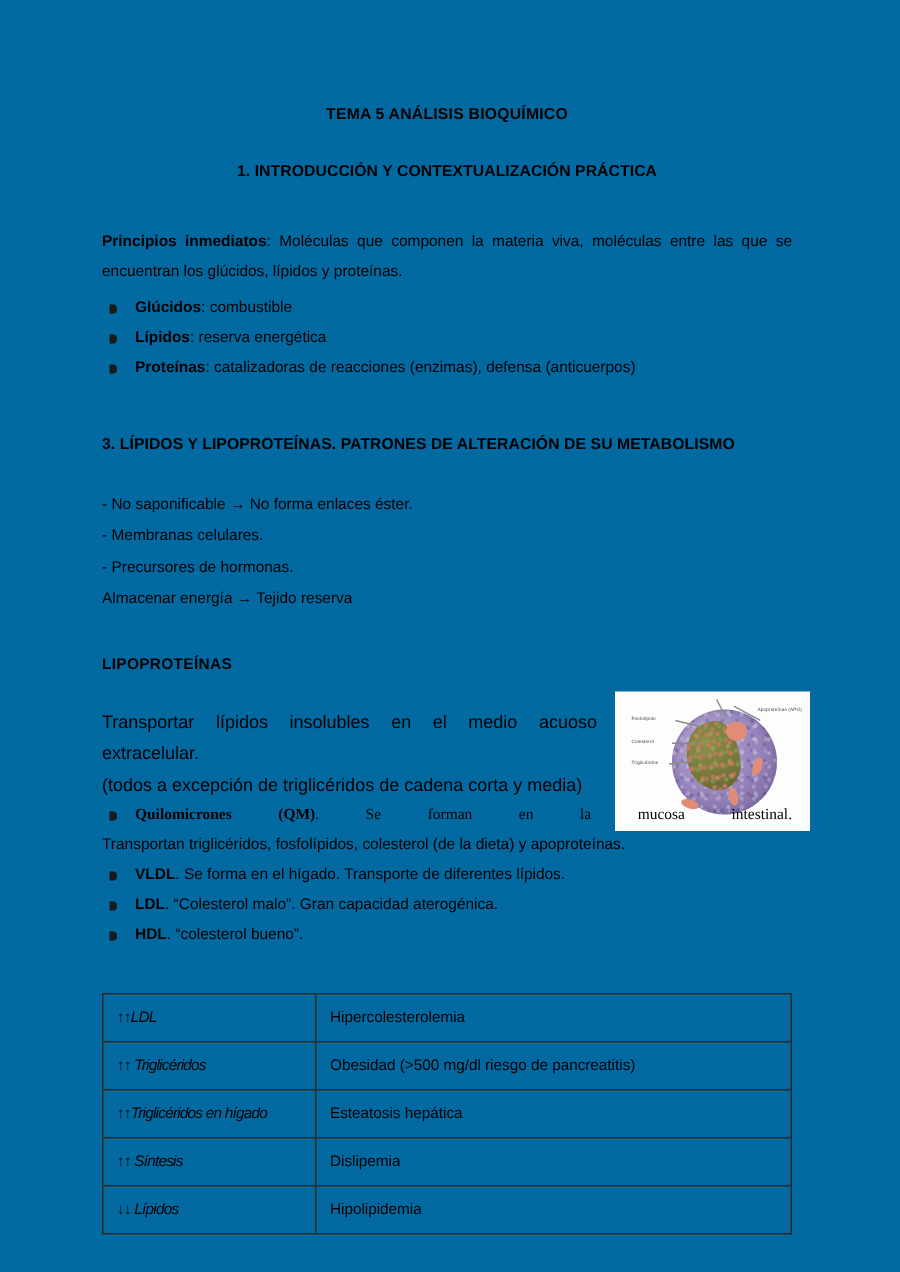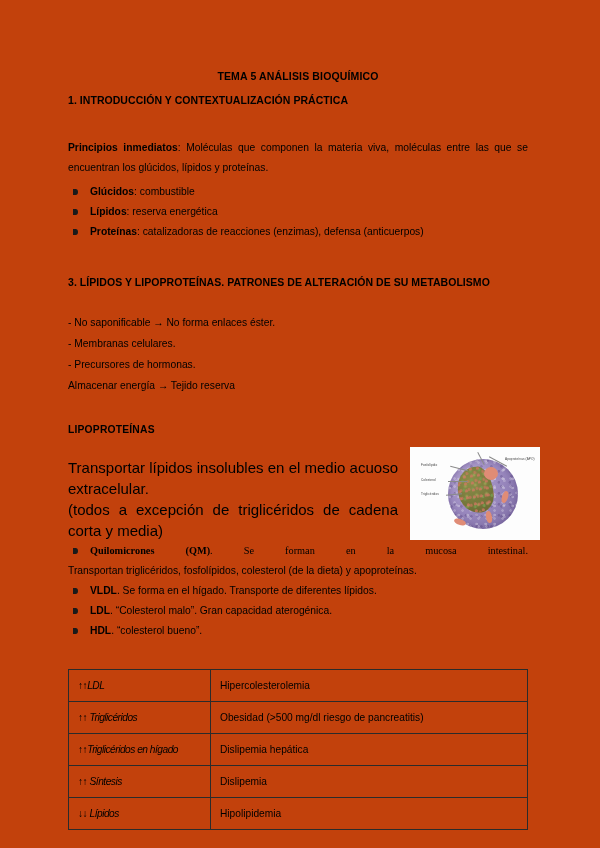--- a/index.html
+++ b/index.html
@@ -14,21 +14,21 @@
     position: relative;
     font-family: "Liberation Sans", sans-serif;
     color: #000000;
     overflow: hidden;
   }
   .page {
     position: absolute;
     left: 0; top: 0;
     width: 600px;
     height: 848px;
-    background: #c2410c;
+    background: #0369a1;
     padding: 0;
   }
   .content {
     position: absolute;
     left: 68px;
     top: 0;
     width: 460px;
   }
 
   .doc-title {
@@ -39,21 +39,21 @@
     margin-top: 70px;
     margin-bottom: 0;
   }
 
   .h-section {
     font-weight: bold;
     font-size: 10.5px;
     letter-spacing: 0.05px;
     margin: 0;
   }
-  .h-section.first { margin-top: 12px; }
+  .h-section.first { margin-top: 26px; text-align: center; }
   .h-section.second { margin-top: 34px; }
 
   .para {
     font-size: 10.3px;
     line-height: 20px;
     text-align: justify;
     margin: 0;
   }
   .para.intro { margin-top: 32px; }
   .para b { font-weight: bold; }
@@ -116,21 +116,21 @@
     margin-top: 28px;
     letter-spacing: 0.2px;
   }
 
   .lipo-wrap {
     position: relative;
     margin-top: 22px;
   }
   .lipo-text {
     width: 330px;
-    font-size: 15px;
+    font-size: 12px;
     line-height: 21px;
     text-align: justify;
   }
 
   
   .figure {
     position: absolute;
     left: 342px;
     top: -10px;
     width: 130px;
@@ -340,21 +340,21 @@
         <tr>
           <td class="c1 arrows">↑↑LDL</td>
           <td class="c2">Hipercolesterolemia</td>
         </tr>
         <tr>
           <td class="c1 arrows">↑↑ Triglicéridos</td>
           <td class="c2">Obesidad (&gt;500 mg/dl riesgo de pancreatitis)</td>
         </tr>
         <tr>
           <td class="c1 arrows">↑↑Triglicéridos en hígado</td>
-          <td class="c2">Dislipemia hepática</td>
+          <td class="c2">Esteatosis hepática</td>
         </tr>
         <tr>
           <td class="c1 arrows">↑↑ Síntesis</td>
           <td class="c2">Dislipemia</td>
         </tr>
         <tr>
           <td class="c1 arrows">↓↓ Lípidos</td>
           <td class="c2">Hipolipidemia</td>
         </tr>
       </tbody>

